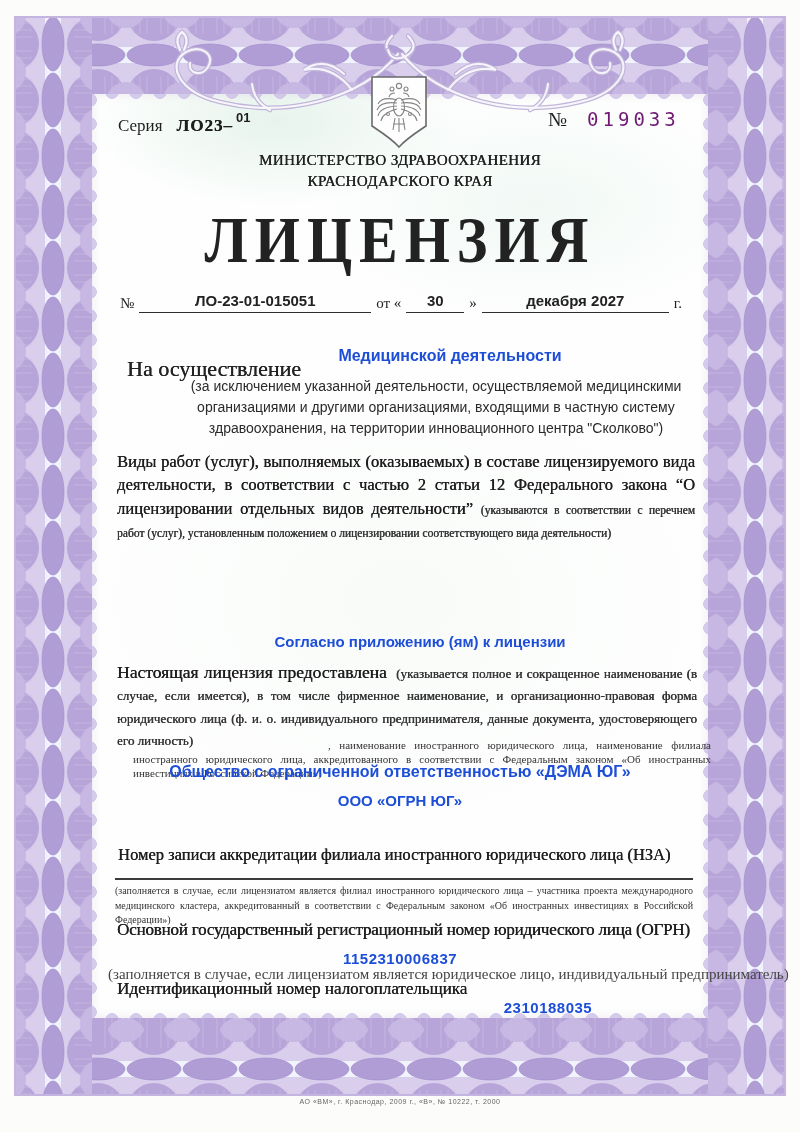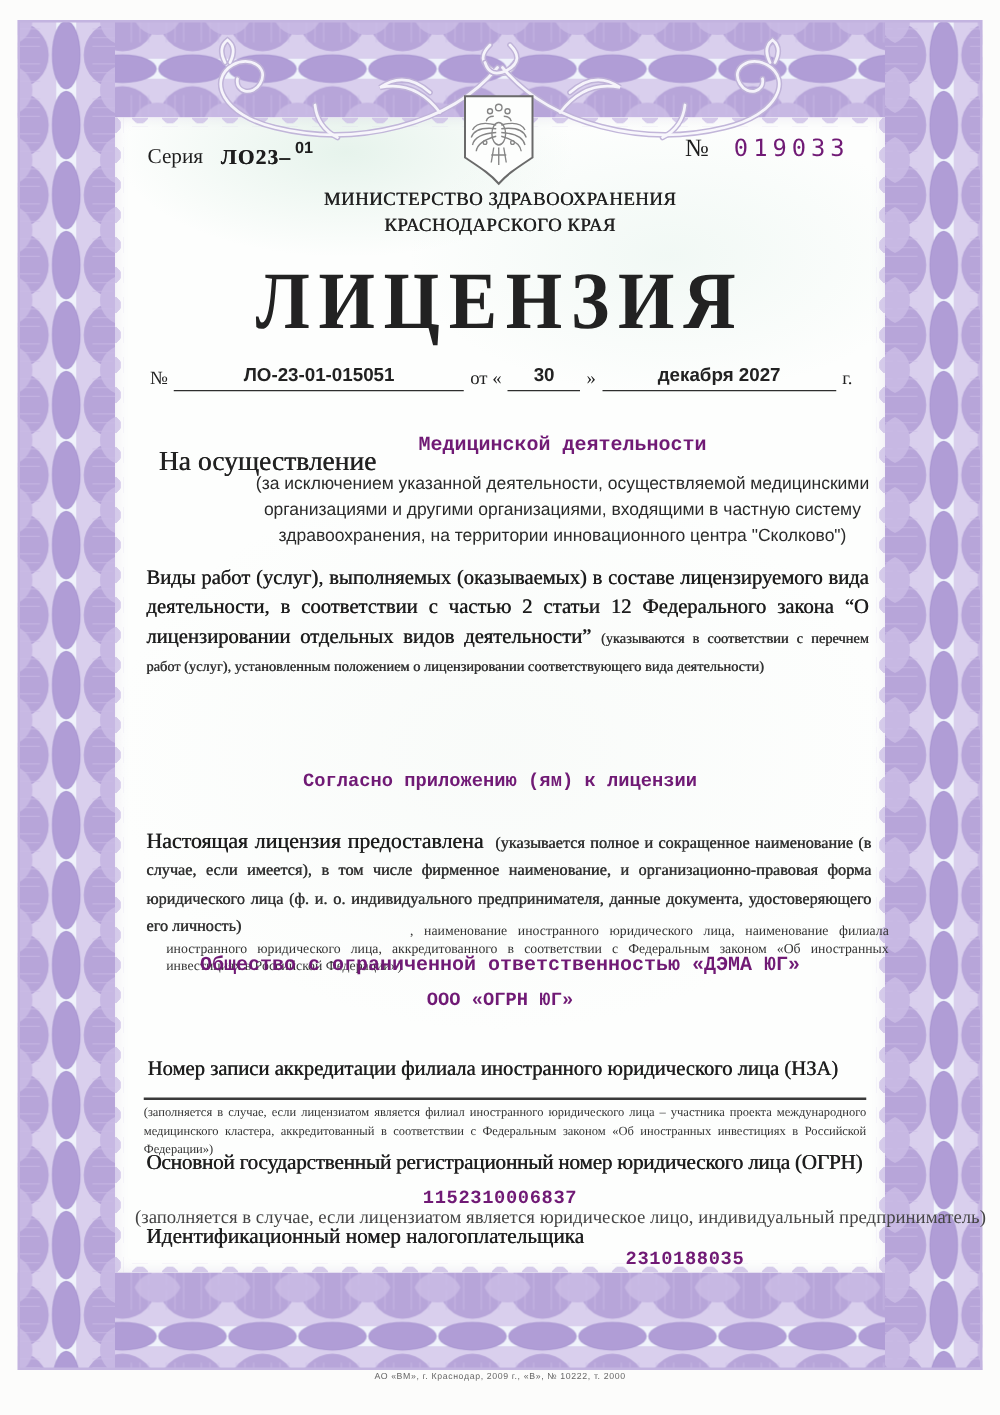--- a/index.html
+++ b/index.html
@@ -32,21 +32,21 @@
       radial-gradient(circle 7px at -2px 50%, #cdc0e7 97%, transparent 100%),
       radial-gradient(circle 7px at 9px 50%,  #cdc0e7 97%, transparent 100%);
     background-size:24px 7px,24px 7px,7px 24px,7px 24px;
     background-position:top,bottom,left,right;
     background-repeat:repeat-x,repeat-x,repeat-y,repeat-y;
     opacity:.8;
   }
   
   .abs{position:absolute;z-index:5;}
   .serif-thick{text-shadow:.35px 0 currentColor;}
-  .sans-b{font-family:Liberation Mono, monospace;font-weight:bold;color:#701a75;}
+  .sans-b{font-family:Liberation Sans, sans-serif;font-weight:bold;color:#1d4ed8;}
   .center{left:92px;width:616px;text-align:center;}
   .just{text-align:justify;}
   
   .serial-left{left:118px;top:112px;font-size:17px;}
   .serial-left .val{font-weight:bold;margin-left:14px;letter-spacing:1px;}
   .serial-left sup{font-family:"Liberation Sans",sans-serif;font-weight:bold;font-size:13px;position:relative;top:-2px;left:3px;}
   .serial-right{left:548px;top:108px;font-size:20px;}
   .serial-right .num{font-family:"DejaVu Sans Mono",monospace;font-size:19px;letter-spacing:4px;margin-left:20px;color:#701a75;}
   
   .emblem{left:368px;top:74px;}
@@ -57,26 +57,26 @@
   
   .num-row{left:115px;top:292px;width:572px;display:flex;align-items:flex-end;font-size:15px;color:#222;z-index:5;position:absolute;}
   .num-row .lbl{padding:0 5px 1px 5px;white-space:nowrap;}
   .num-row .fill{border-bottom:1.5px solid #2e2e2e;text-align:center;font-family:"Liberation Sans",sans-serif;font-weight:bold;font-size:15px;padding-bottom:3px;}
   .num-row .f1{flex:1.55;}
   .num-row .f2{width:58px;}
   .num-row .f3{flex:1.25;}
   
   .grant-lead{left:127px;top:356px;font-size:22px;color:#222;}
   .activity{left:240px;width:420px;text-align:center;top:347px;font-size:16px;}
-  .activity-note{left:176px;width:548px;text-align:center;top:376px;font-family:"Liberation Sans",sans-serif;font-size:14px;line-height:21px;color:#2a2a2a;}
+  .activity-note{left:162px;width:548px;text-align:center;top:376px;font-family:"Liberation Sans",sans-serif;font-size:14px;line-height:21px;color:#2a2a2a;}
   
   .works{left:117px;top:450px;width:578px;font-size:16.5px;line-height:1.42;}
   .works .small{font-size:11.5px;color:#333;}
   
-  .attachment{top:617px;font-size:15px;}
+  .attachment{top:633px;font-size:15px;padding-left:20px;}
   
   .granted{left:117px;top:661px;width:580px;font-size:17.5px;line-height:1.28;}
   .granted .small{font-size:13px;color:#333;margin-left:4px;}
   .granted-note2{left:117px;top:722px;width:578px;font-size:11px;line-height:14px;color:#333;text-indent:195px;}
   
   .company-full{top:763px;font-size:16px;}
   .company-short{top:792px;font-size:15px;}
   
   .nza-label{left:118px;top:845px;font-size:16.5px;white-space:nowrap;}
   .sep-line{left:115px;top:878px;width:578px;height:1.5px;background:#3a3a3a;}

